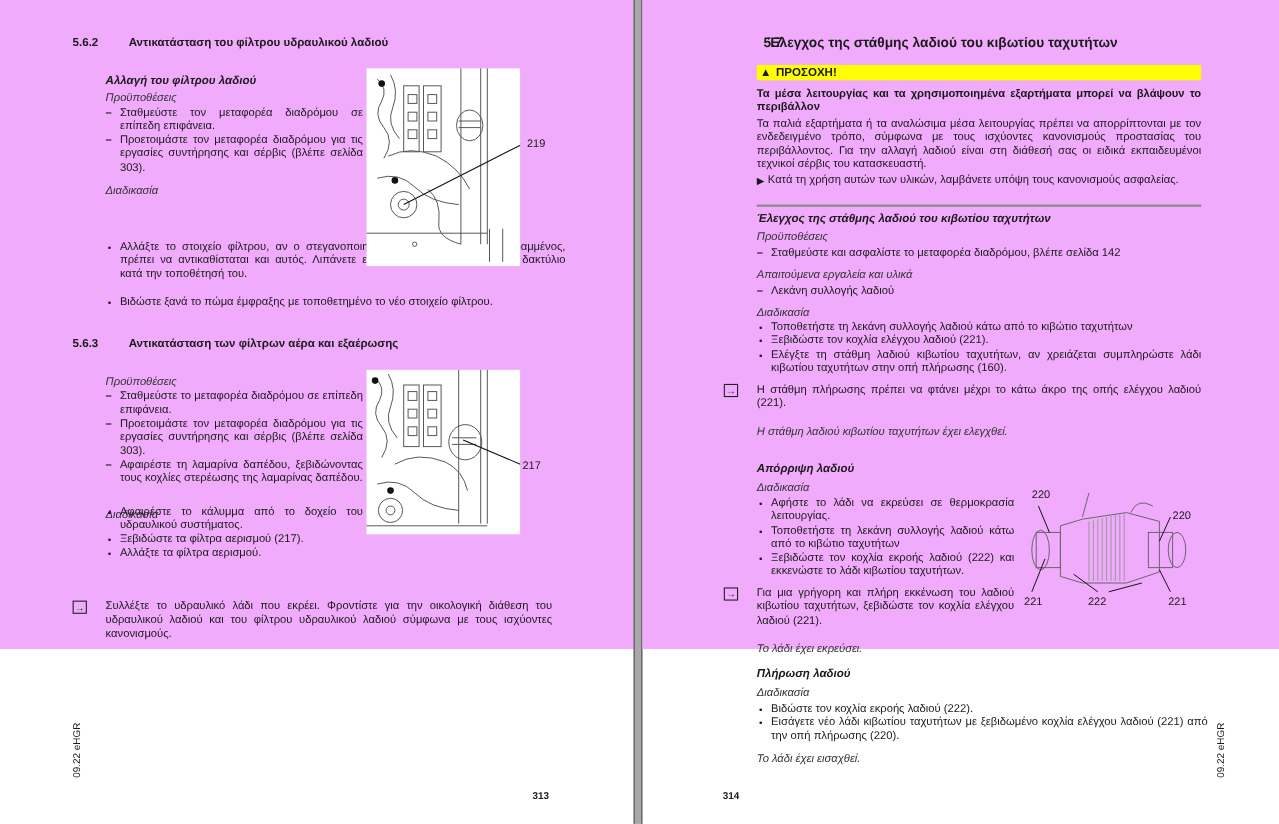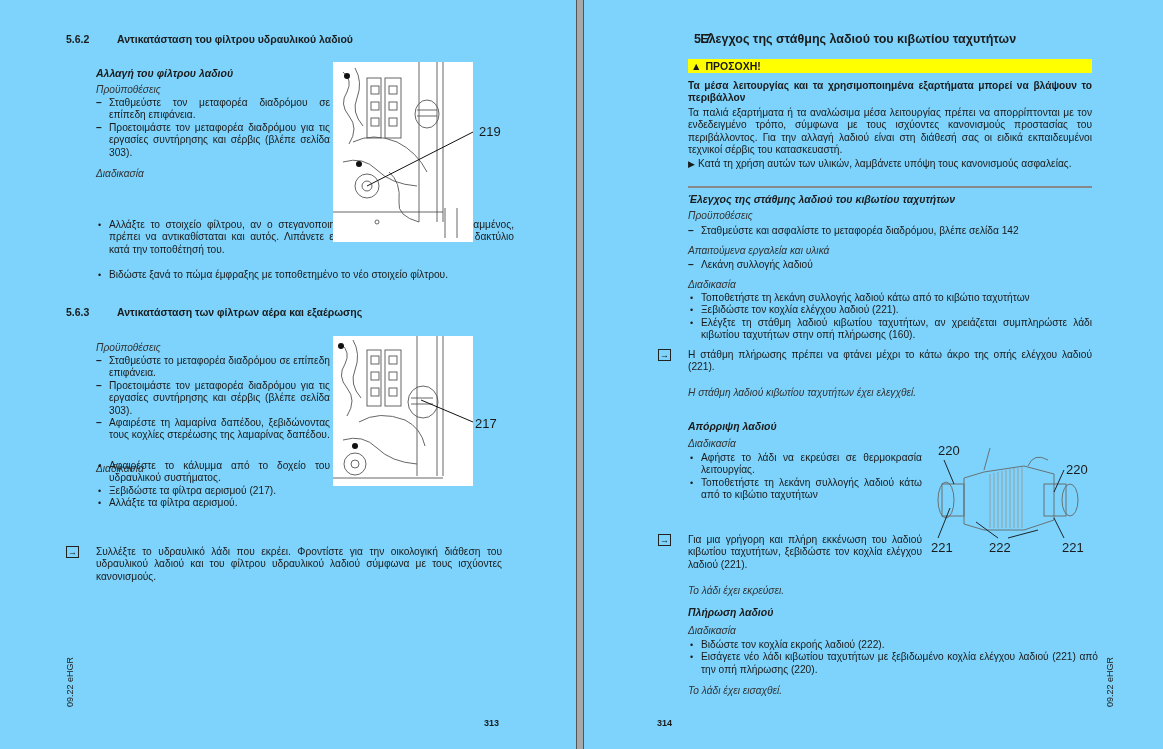--- a/index.html
+++ b/index.html
@@ -1,39 +1,39 @@
 <!DOCTYPE html>
 <html><head>
 <meta charset="utf-8">
 <style>
   * { box-sizing: border-box; margin: 0; padding: 0; }
   html, body { width: 1163px; height: 749px; background: #ffffff; overflow: hidden; }
   body { position: relative; font-family: "Liberation Sans", sans-serif; color: #1a1a1a; font-size: 10.2px; line-height: 12.4px; }
-  .page { position: absolute; top: 0; height: 749px; background: #7dd3fc; }
+  .page { position: absolute; top: 0; height: 590px; background: #f0abfc; }
   #page-left { left: 0; width: 578px; }
   #page-right { left: 584px; width: 579px; }
   .divider { position: absolute; left: 576px; top: 0; width: 8px; height: 749px; background: #a8a8a8; border-left: 1px solid #555; border-right: 1px solid #555; }
   .abs { position: absolute; }
   .sec-num { font-weight: bold; font-size: 10.5px; }
   .sec-title { font-weight: bold; font-size: 10.5px; }
   .sec-num-lg { font-weight: bold; font-size: 12.5px; }
   .sec-title-lg { font-weight: bold; font-size: 12.5px; }
   .subhead { font-weight: bold; font-style: italic; font-size: 10.5px; }
   .label-it { font-style: italic; color: #333; }
   .dash-list, .bullet-list { list-style: none; }
   .dash-list li, .bullet-list li { position: relative; padding-left: 13px; text-align: justify; }
   .dash-list li::before { content: "\2013"; position: absolute; left: 0; font-weight: bold; }
   .bullet-list li::before { content: "\2022"; position: absolute; left: 2px; font-size: 9px; }
   .note-row { position: absolute; }
   .note-icon { position: absolute; left: 0; top: 0; width: 13px; height: 12px; border: 1px solid #222; font-size: 9px; line-height: 10px; text-align: center; }
   .note-text { position: absolute; text-align: justify; }
   .warn-bar { position: absolute; background: #ffff00; font-weight: bold; height: 14px; line-height: 14px; padding-left: 3px; font-size: 10.5px; }
   .warn-bar .tri { display: inline-block; margin-right: 4px; }
   .hr { position: absolute; height: 2px; background: #888; }
-  .callout { position: absolute; font-size: 13px; }
+  .callout { position: absolute; font-size: 10px; }
   .vert { position: absolute; transform: rotate(-90deg); transform-origin: left top; font-size: 9px; white-space: nowrap; }
   .pnum { position: absolute; font-size: 9px; font-weight: bold; }
   svg { position: absolute; }
 </style>
 </head>
 <body>
 
 <div class="page" id="page-left">
 
   <div class="abs sec-num" style="left:66px;top:33px;">5.6.2</div>
@@ -184,20 +184,21 @@
     <div class="note-icon">→</div>
     <div class="note-text" style="left:30px;top:0;width:404px;">Η στάθμη πλήρωσης πρέπει να φτάνει μέχρι το κάτω άκρο της οπής ελέγχου λαδιού (221).</div>
   </div>
   <div class="abs label-it" style="left:104px;top:387px;">Η στάθμη λαδιού κιβωτίου ταχυτήτων έχει ελεγχθεί.</div>
 
   <div class="abs subhead" style="left:104px;top:420px;">Απόρριψη λαδιού</div>
   <div class="abs label-it" style="left:104px;top:438px;">Διαδικασία</div>
   <ul class="abs bullet-list" style="left:104px;top:452px;width:234px;">
     <li>Αφήστε το λάδι να εκρεύσει σε θερμοκρασία λειτουργίας.</li>
     <li>Τοποθετήστε τη λεκάνη συλλογής λαδιού κάτω από το κιβώτιο ταχυτήτων</li>
+    <li>Ξεβιδώστε τον κοχλία εκροής λαδιού (222) και εκκενώστε το λάδι κιβωτίου ταχυτήτων.</li>
   </ul>
   <div class="note-row" style="left:74px;top:534px;width:264px;height:40px;">
     <div class="note-icon">→</div>
     <div class="note-text" style="left:30px;top:0;width:234px;">Για μια γρήγορη και πλήρη εκκένωση του λαδιού κιβωτίου ταχυτήτων, ξεβιδώστε τον κοχλία ελέγχου λαδιού (221).</div>
   </div>
   <div class="abs label-it" style="left:104px;top:585px;">Το λάδι έχει εκρεύσει.</div>
 
   <svg style="left:340px;top:448px;" width="160" height="100" viewBox="0 0 160 100">
     <g fill="none" stroke="#666" stroke-width="0.9">
       <ellipse cx="22" cy="52" rx="8" ry="18"></ellipse>

